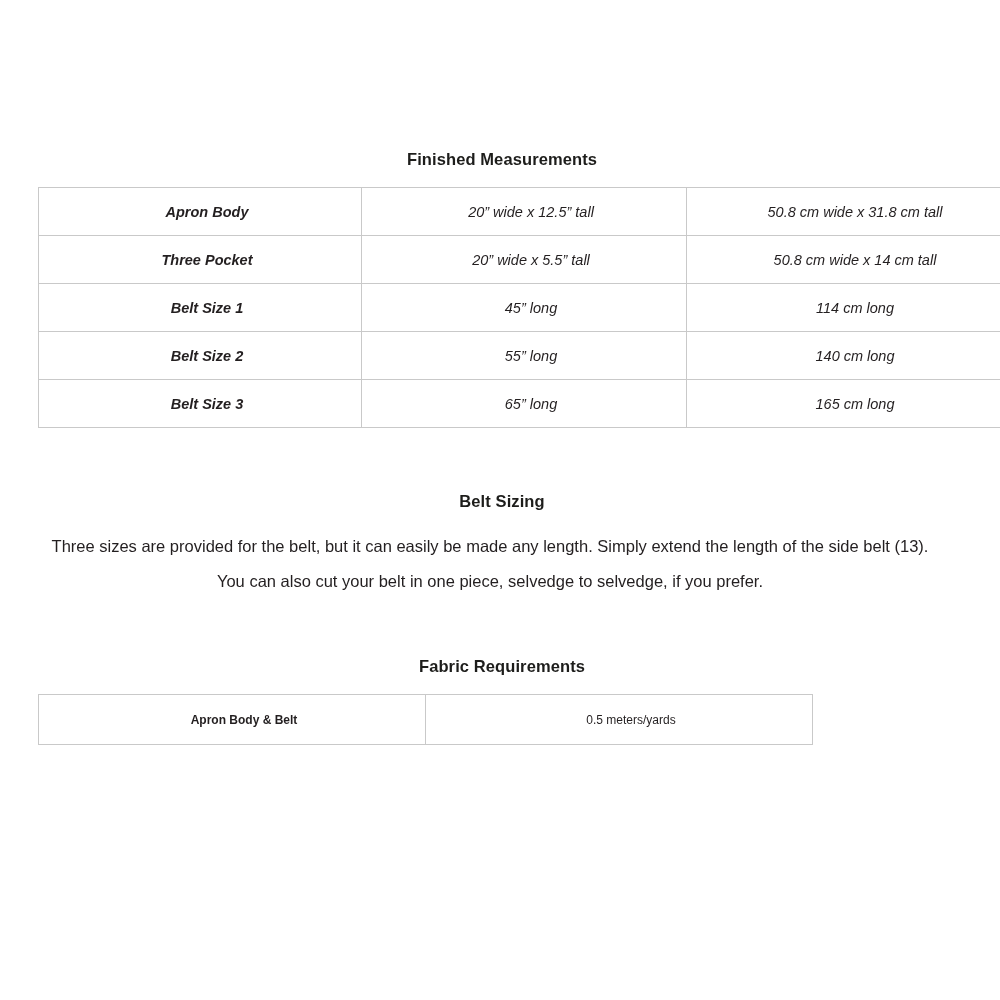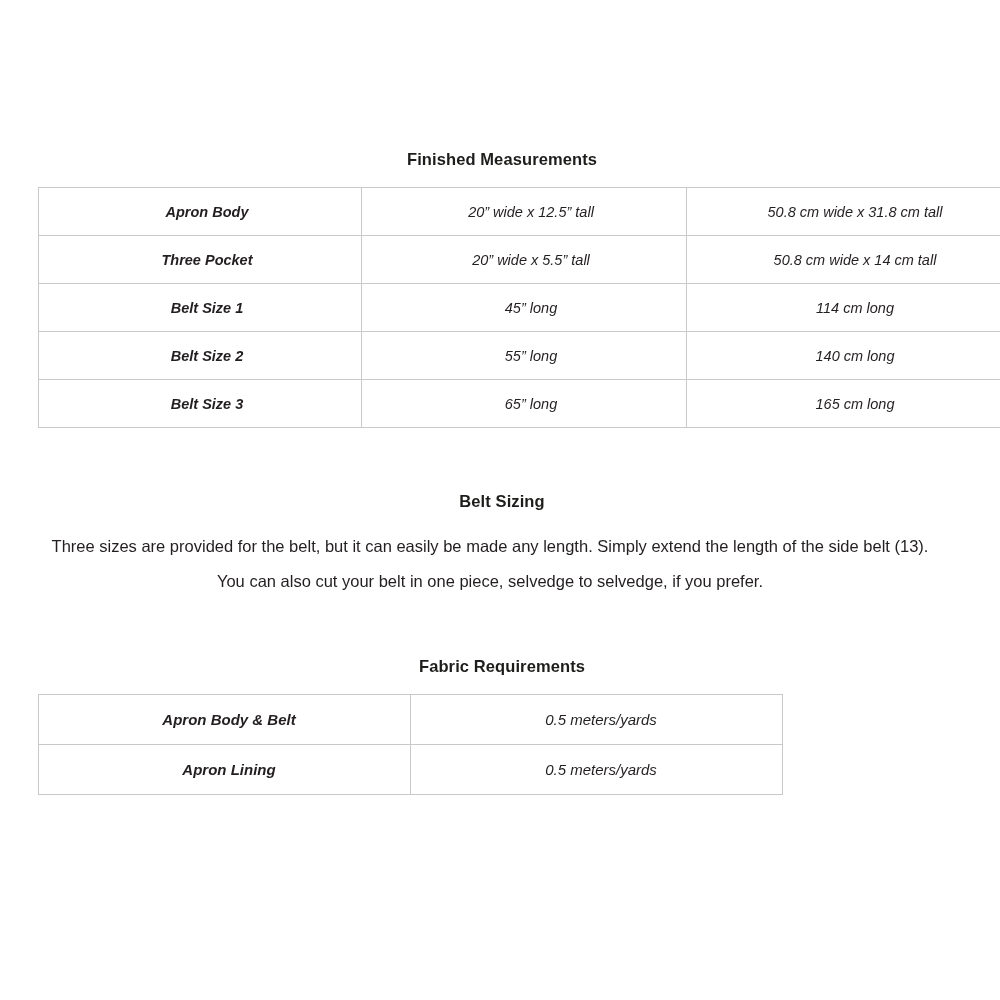--- a/index.html
+++ b/index.html
@@ -71,25 +71,24 @@
     line-height: 26px;
   }
   table.fabric {
     border-collapse: collapse;
     table-layout: fixed;
     width: 726px;
   }
   table.fabric td {
     border: 1px solid #c9c9c9;
     height: 49px;
-    padding: 0 0 0 9px;
+    padding: 0 0 0 24px;
     vertical-align: middle;
-    font-size: 15px;
+    font-size: 12px;
     color: #231f20;
-    font-style: italic;
   }
   table.fabric td.label {
     font-weight: bold;
     width: 362px;
   }
   table.fabric td.val {
     width: 362px;
   }
 </style>
 </head>
@@ -137,20 +136,16 @@
   <div class="block-gap-2"></div>
 
   <h2 class="section-heading">Fabric Requirements</h2>
 
   <table class="fabric">
     <tbody>
       <tr>
         <td class="label">Apron Body &amp; Belt</td>
         <td class="val">0.5 meters/yards</td>
       </tr>
-      <tr>
-        <td class="label">Apron Lining</td>
-        <td class="val">0.5 meters/yards</td>
-      </tr>
     </tbody>
   </table>
 
 </div>
 
 </body></html>

